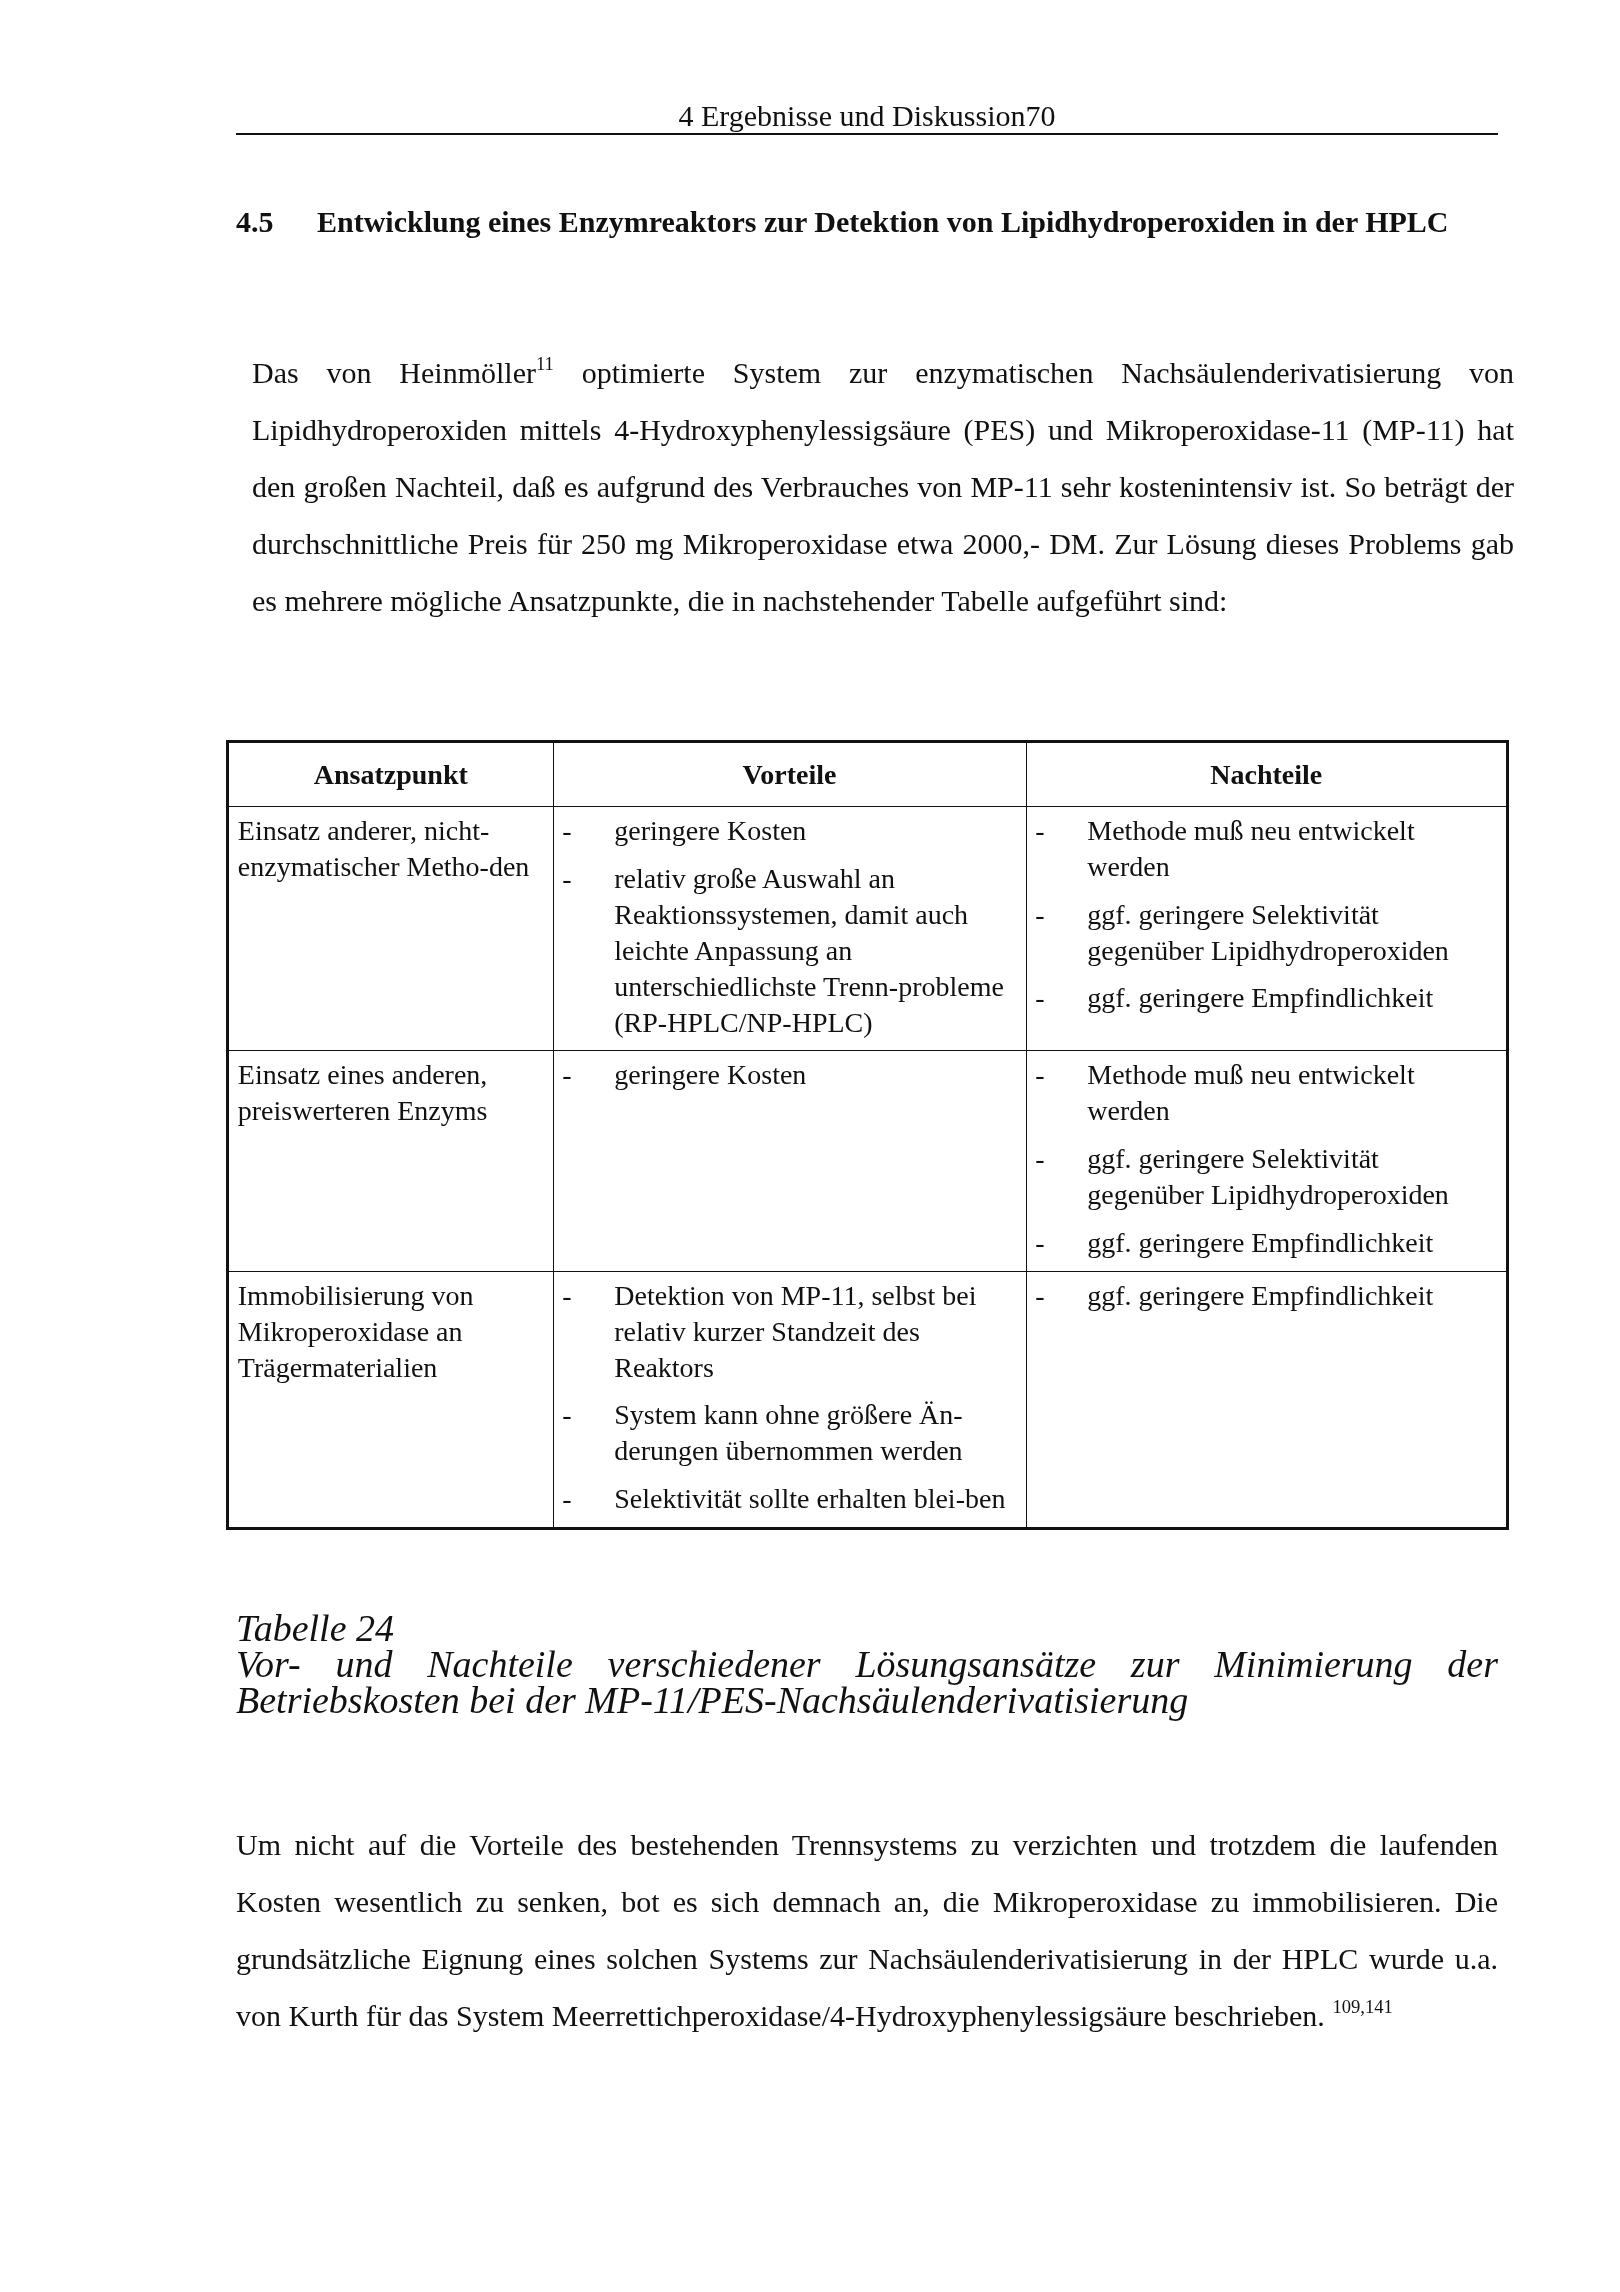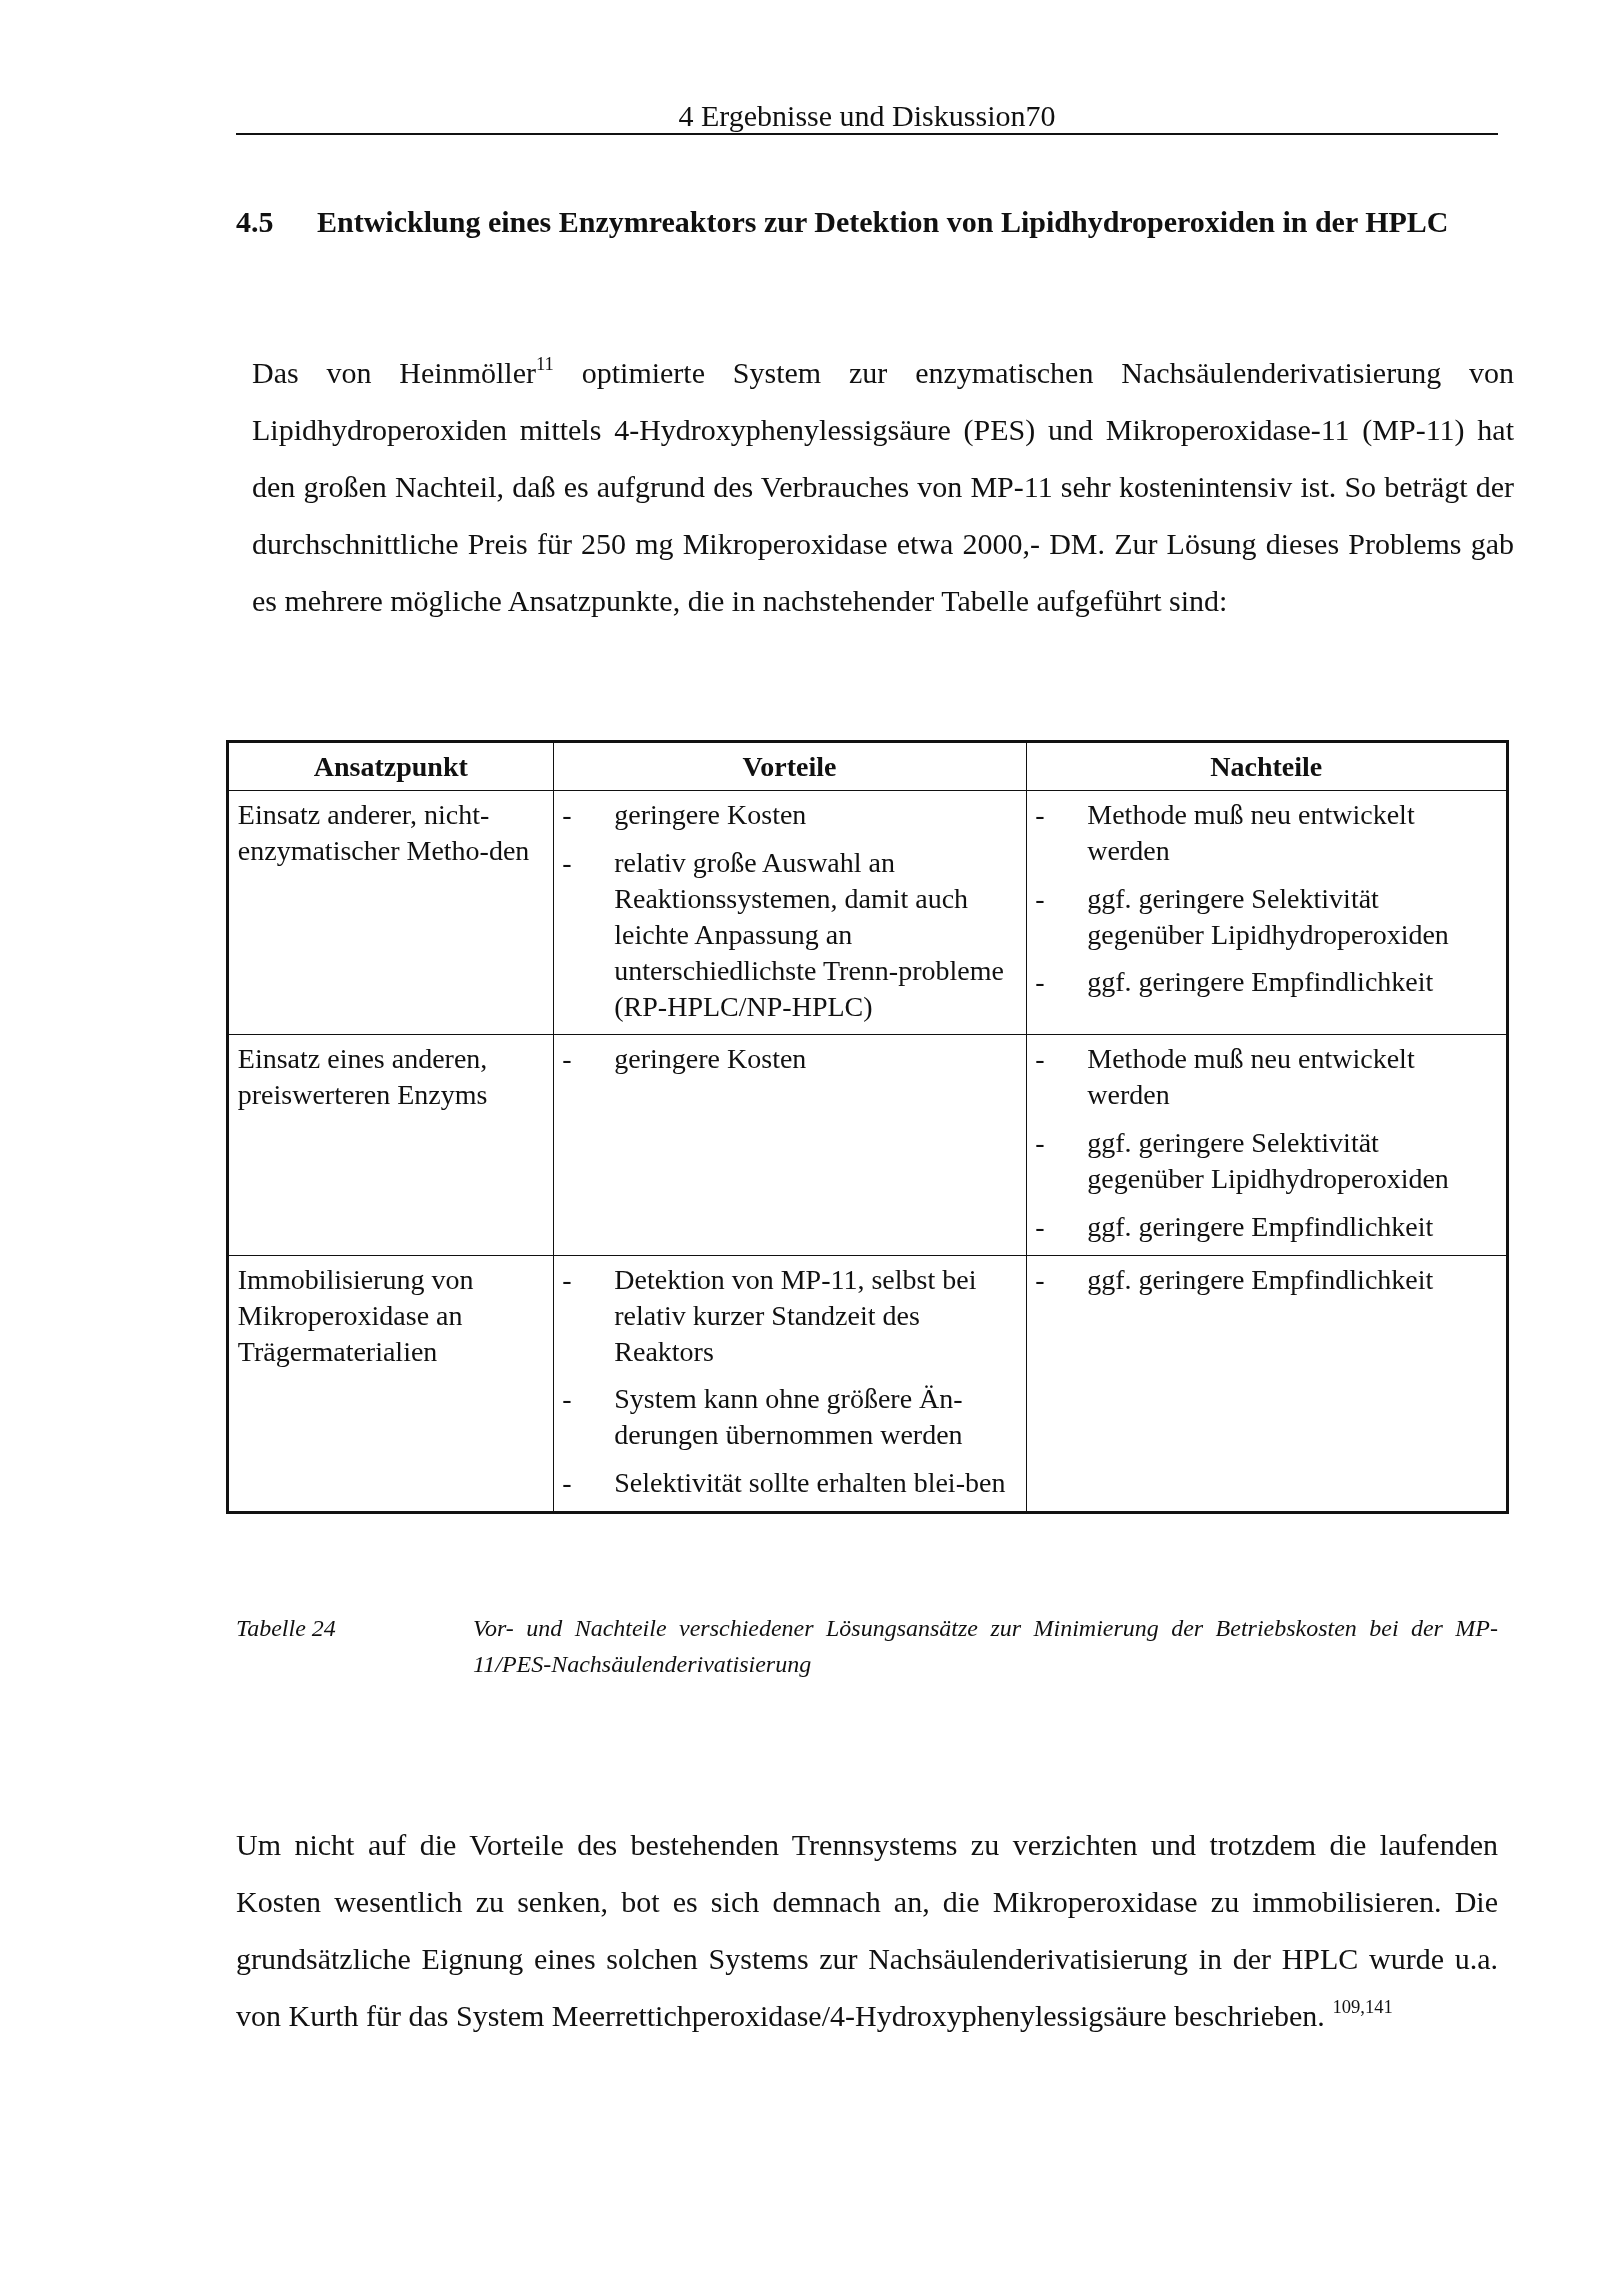--- a/index.html
+++ b/index.html
@@ -34,37 +34,37 @@
   .table-wrap {
     position: absolute; left: 226px; top: 740px; width: 1283px;
     border: 3.9px solid #111; box-sizing: border-box;
   }
   table { border-collapse: collapse; width: 100%; table-layout: fixed; }
   col.c1 { width: 324px; }
   col.c2 { width: 473px; }
   col.c3 { width: auto; }
   th, td {
     border: 1.5px solid #111; vertical-align: top;
-    font-size: 28px; line-height: 36px; padding: 0;
+    font-size: 28px; line-height: 36px; padding: 8px;
   }
   tr:first-child th { border-top: none; }
   tr th:first-child, tr td:first-child { border-left: none; }
   tr th:last-child, tr td:last-child { border-right: none; }
   tr:last-child td { border-bottom: none; }
   th { font-weight: bold; text-align: center; height: 47px; line-height: 47px; }
   td.ansatz { padding: 5.9px 7.8px 5.9px 8.8px; }
   td.list { padding: 5.9px 3.9px 5.9px 8.8px; }
   .bullet { display: flex; margin-bottom: 11.8px; }
   .bullet:last-child { margin-bottom: 3.9px; }
   .bullet .dash { width: 52px; flex: none; }
   .bullet .txt { flex: 1; }
 
   .caption {
     position: absolute; left: 236px; top: 1610px; width: 1262px;
-    display: flex; font-style: italic; font-size: 24px; line-height: 36px;
+    display: flex; font-style: italic; font-size: 38px; line-height: 36px; flex-direction: column;
   }
   .caption .label { width: 237px; flex: none; }
   .caption .text { flex: 1; text-align: justify; }
 </style>
 </head>
 <body>
 
 <div class="page">
 
   <div class="running-header">

